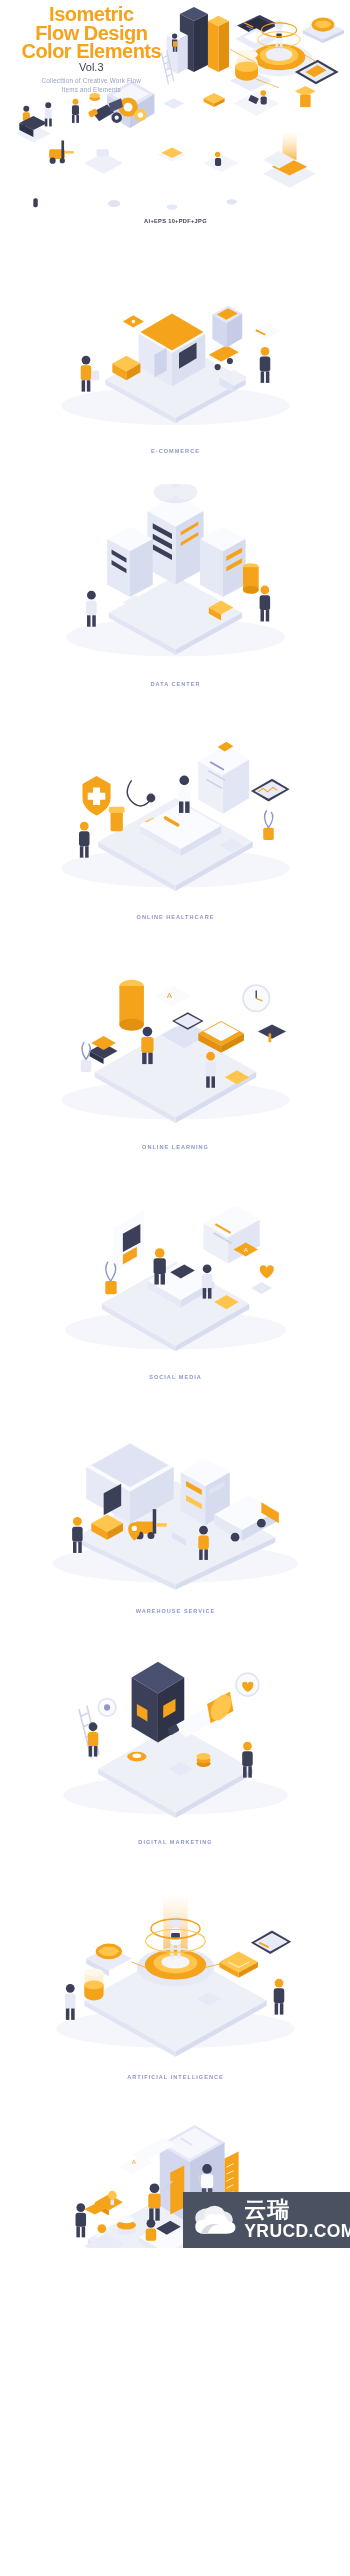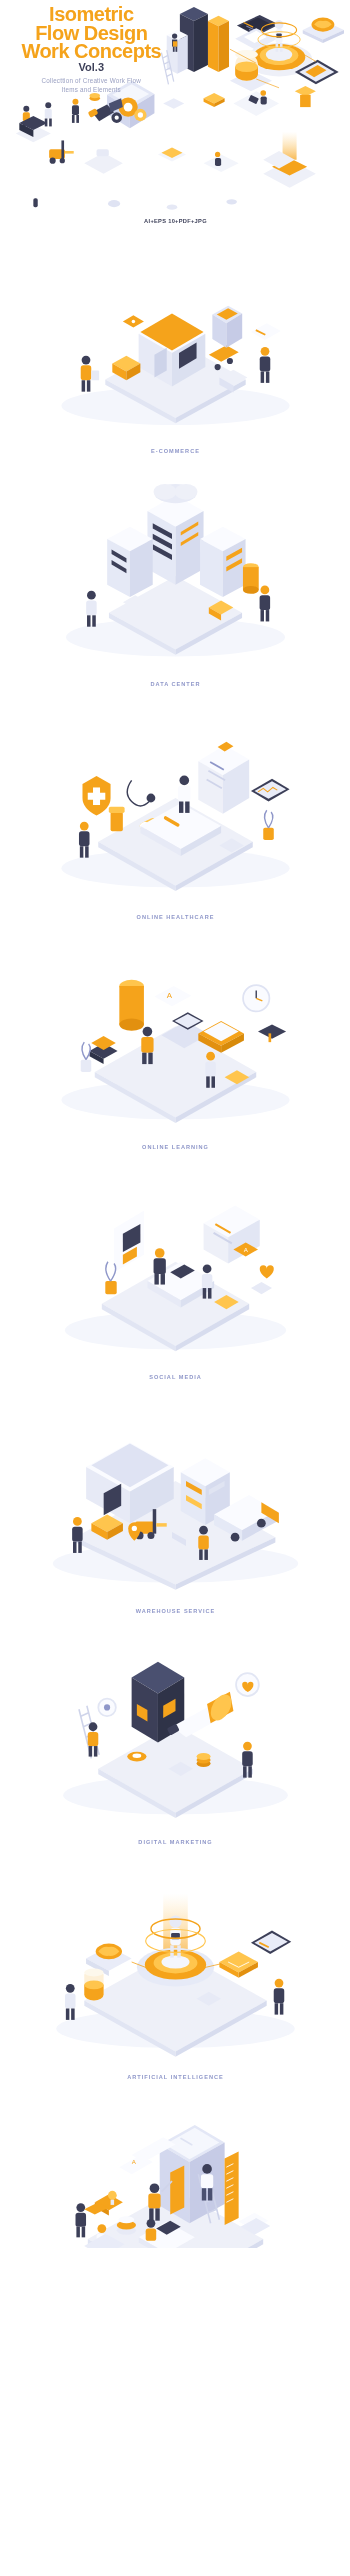--- a/index.html
+++ b/index.html
@@ -37,21 +37,21 @@
     letter-spacing: -0.5px;
   }
   .hero-title .ln { display: block; white-space: nowrap; }
   .hero-vol {
     position: absolute;
     left: 12.3px;
     top: 61px;
     width: 158px;
     text-align: center;
     color: #3c3f58;
-    font-weight: bold;
+    font-weight: normal;
     font-size: 11px;
     letter-spacing: 0px;
   }
   .hero-sub {
     position: absolute;
     left: 12.3px;
     top: 77px;
     width: 158px;
     text-align: center;
     color: #9aa0c2;
@@ -324,21 +324,21 @@
           <ellipse cx="196" cy="236" rx="6" ry="3" fill="#e5e8f5"></ellipse>
           <ellipse cx="264" cy="230" rx="6" ry="3" fill="#dfe3f3"></ellipse>
           <rect x="38" y="226" width="5" height="10" rx="2" fill="#3c3f58"></rect>
         </g>
       </svg>
     </div>
 
     <div class="hero-title">
       <span class="ln">Isometric</span>
       <span class="ln">Flow Design</span>
-      <span class="ln">Work Concepts</span>
+      <span class="ln">Color Elements</span>
     </div>
     <div class="hero-vol">Vol.3</div>
     <div class="hero-sub">
       <span>Collecttion of Creative Work Flow</span>
       <span>Items and Elements</span>
     </div>
     <div class="hero-format">AI+EPS 10+PDF+JPG</div>
   </div>
 
   <div class="section" style="height:232px;">
@@ -1107,15 +1107,28 @@
         </g>
 
         <g stroke="#F5A31B" stroke-width="1.2" fill="none">
           <path d="M148 212 L176 226 L216 226"></path>
         </g>
       </svg>
     </div>
     <div class="section-label" style="top:226px;">AUTOMATED BUSINESS</div>
   </div>
 
+  <div class="watermark">
+    <svg class="wm-cloud" viewBox="0 0 56 42">
+      <ellipse cx="20" cy="18" rx="14" ry="11" fill="#e8eaee"></ellipse>
+      <ellipse cx="37" cy="20" rx="12" ry="10" fill="#e8eaee"></ellipse>
+      <ellipse cx="28" cy="14" rx="12" ry="10" fill="#f2f3f5"></ellipse>
+      <path d="M6 28 q0 -8 10 -8 q4 -8 14 -6 q10 -2 14 8 q8 1 8 7 q0 7 -10 7 H16 q-10 0 -10 -8z" fill="#ffffff"></path>
+      <path d="M12 36 q6 -14 22 -10 q-10 -1 -14 10z" fill="#d8dbe2"></path>
+    </svg>
+    <span class="wm-text">
+      <span class="wm-cn">云瑞</span>
+      <span class="wm-en">YRUCD.COM</span>
+    </span>
+  </div>
 
 </div>
 
 
 </body></html>

